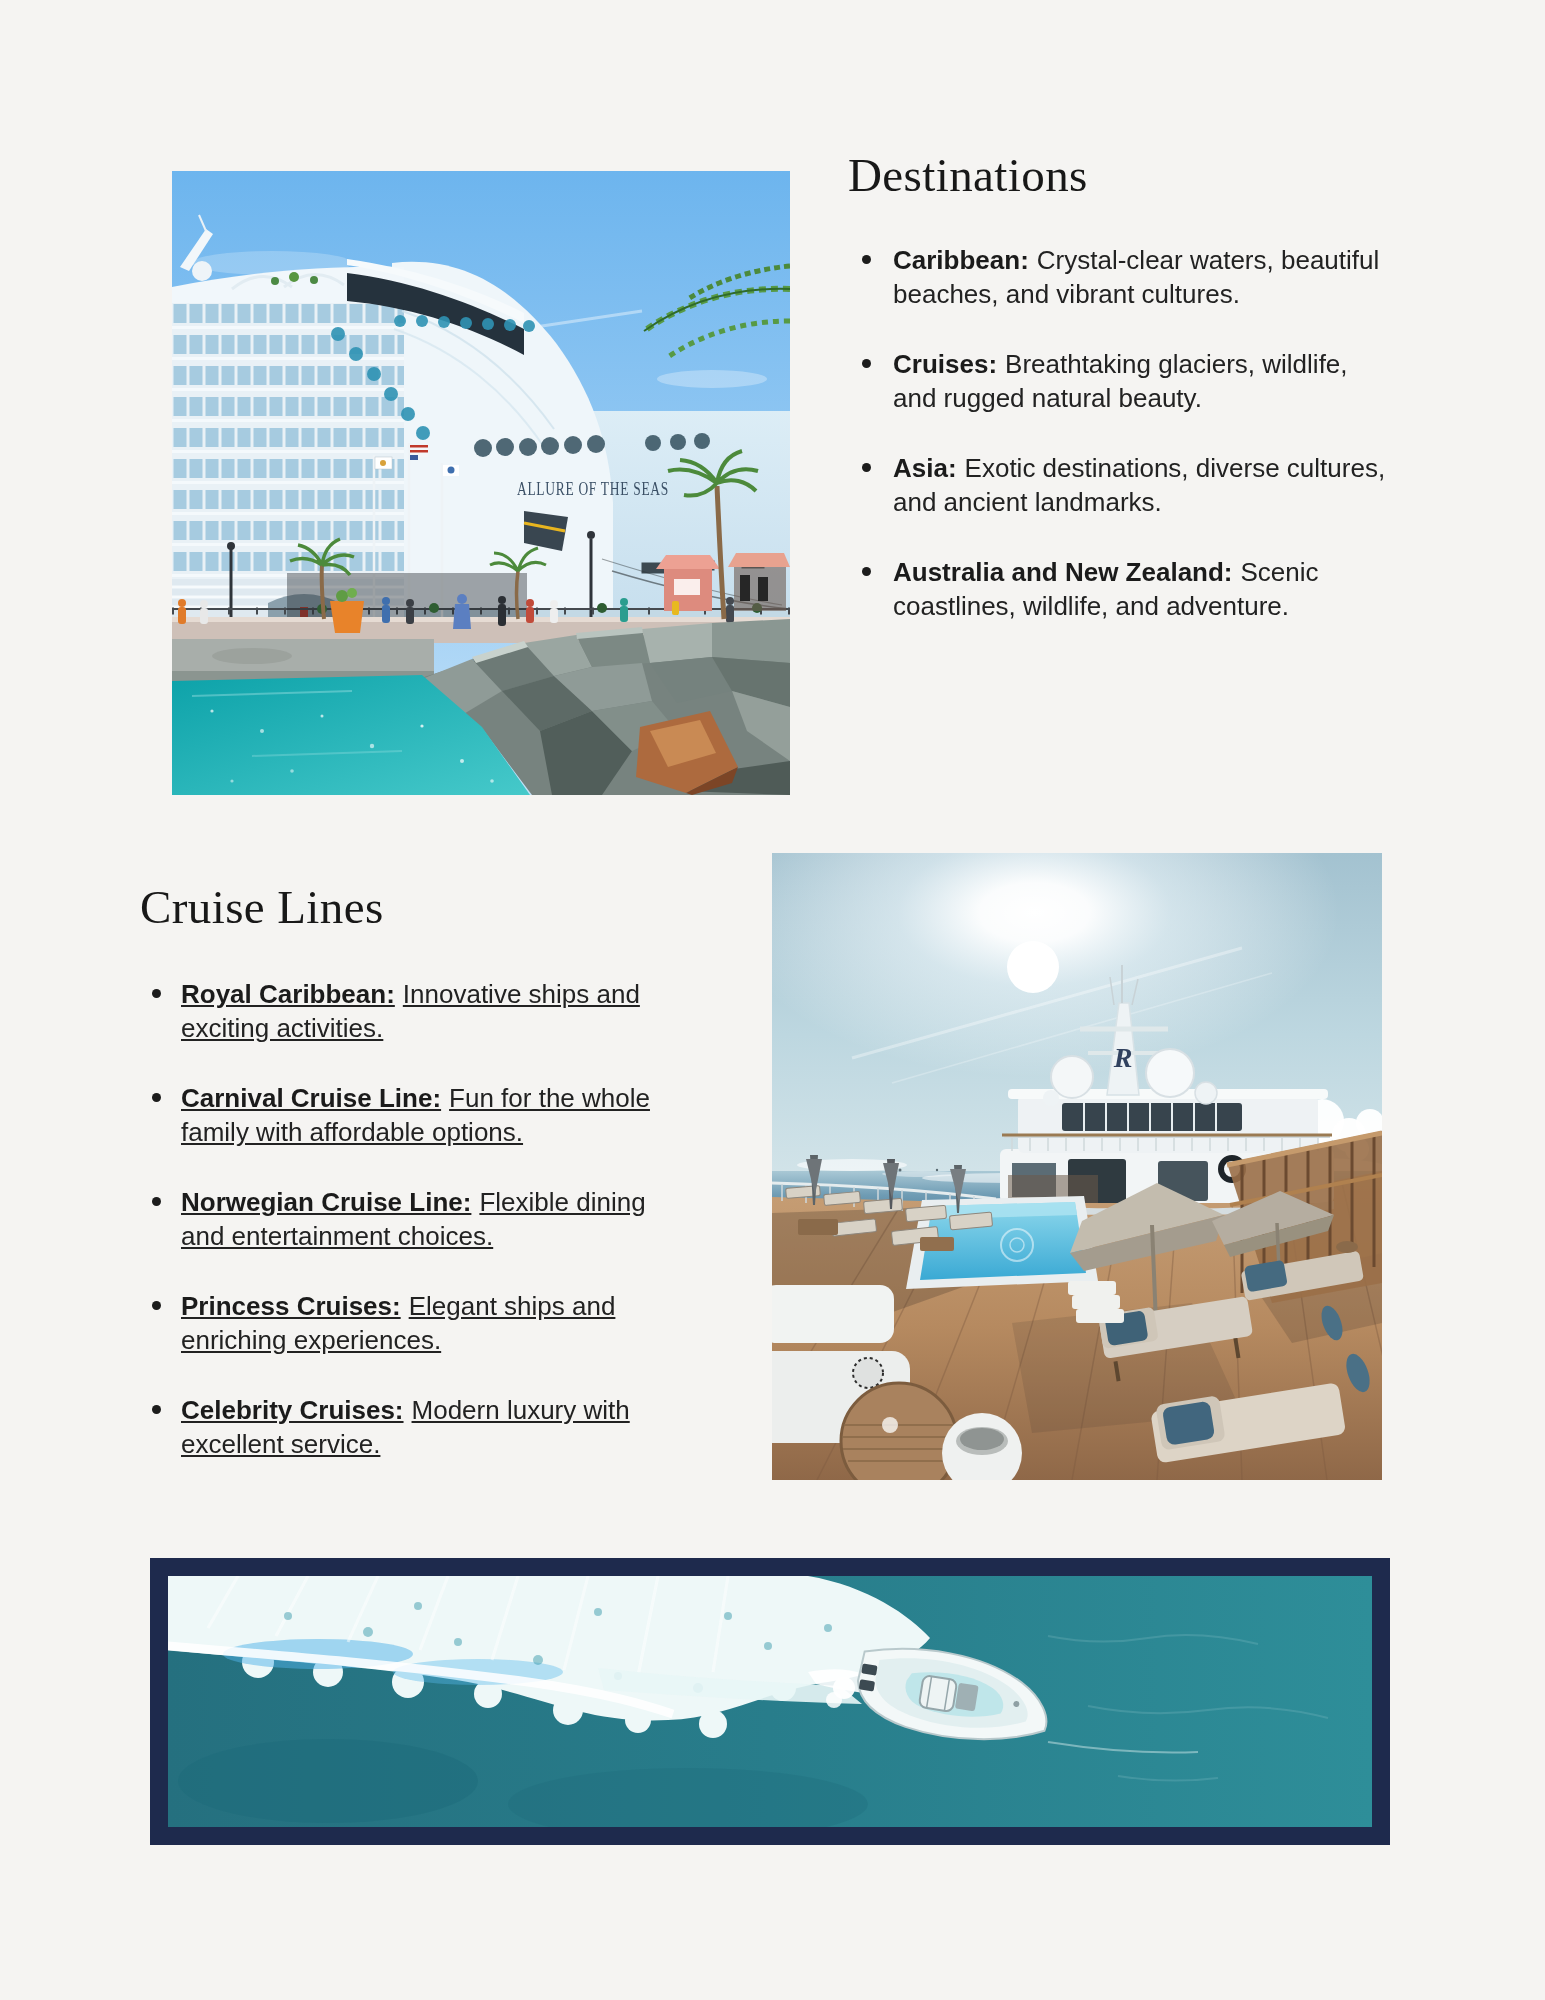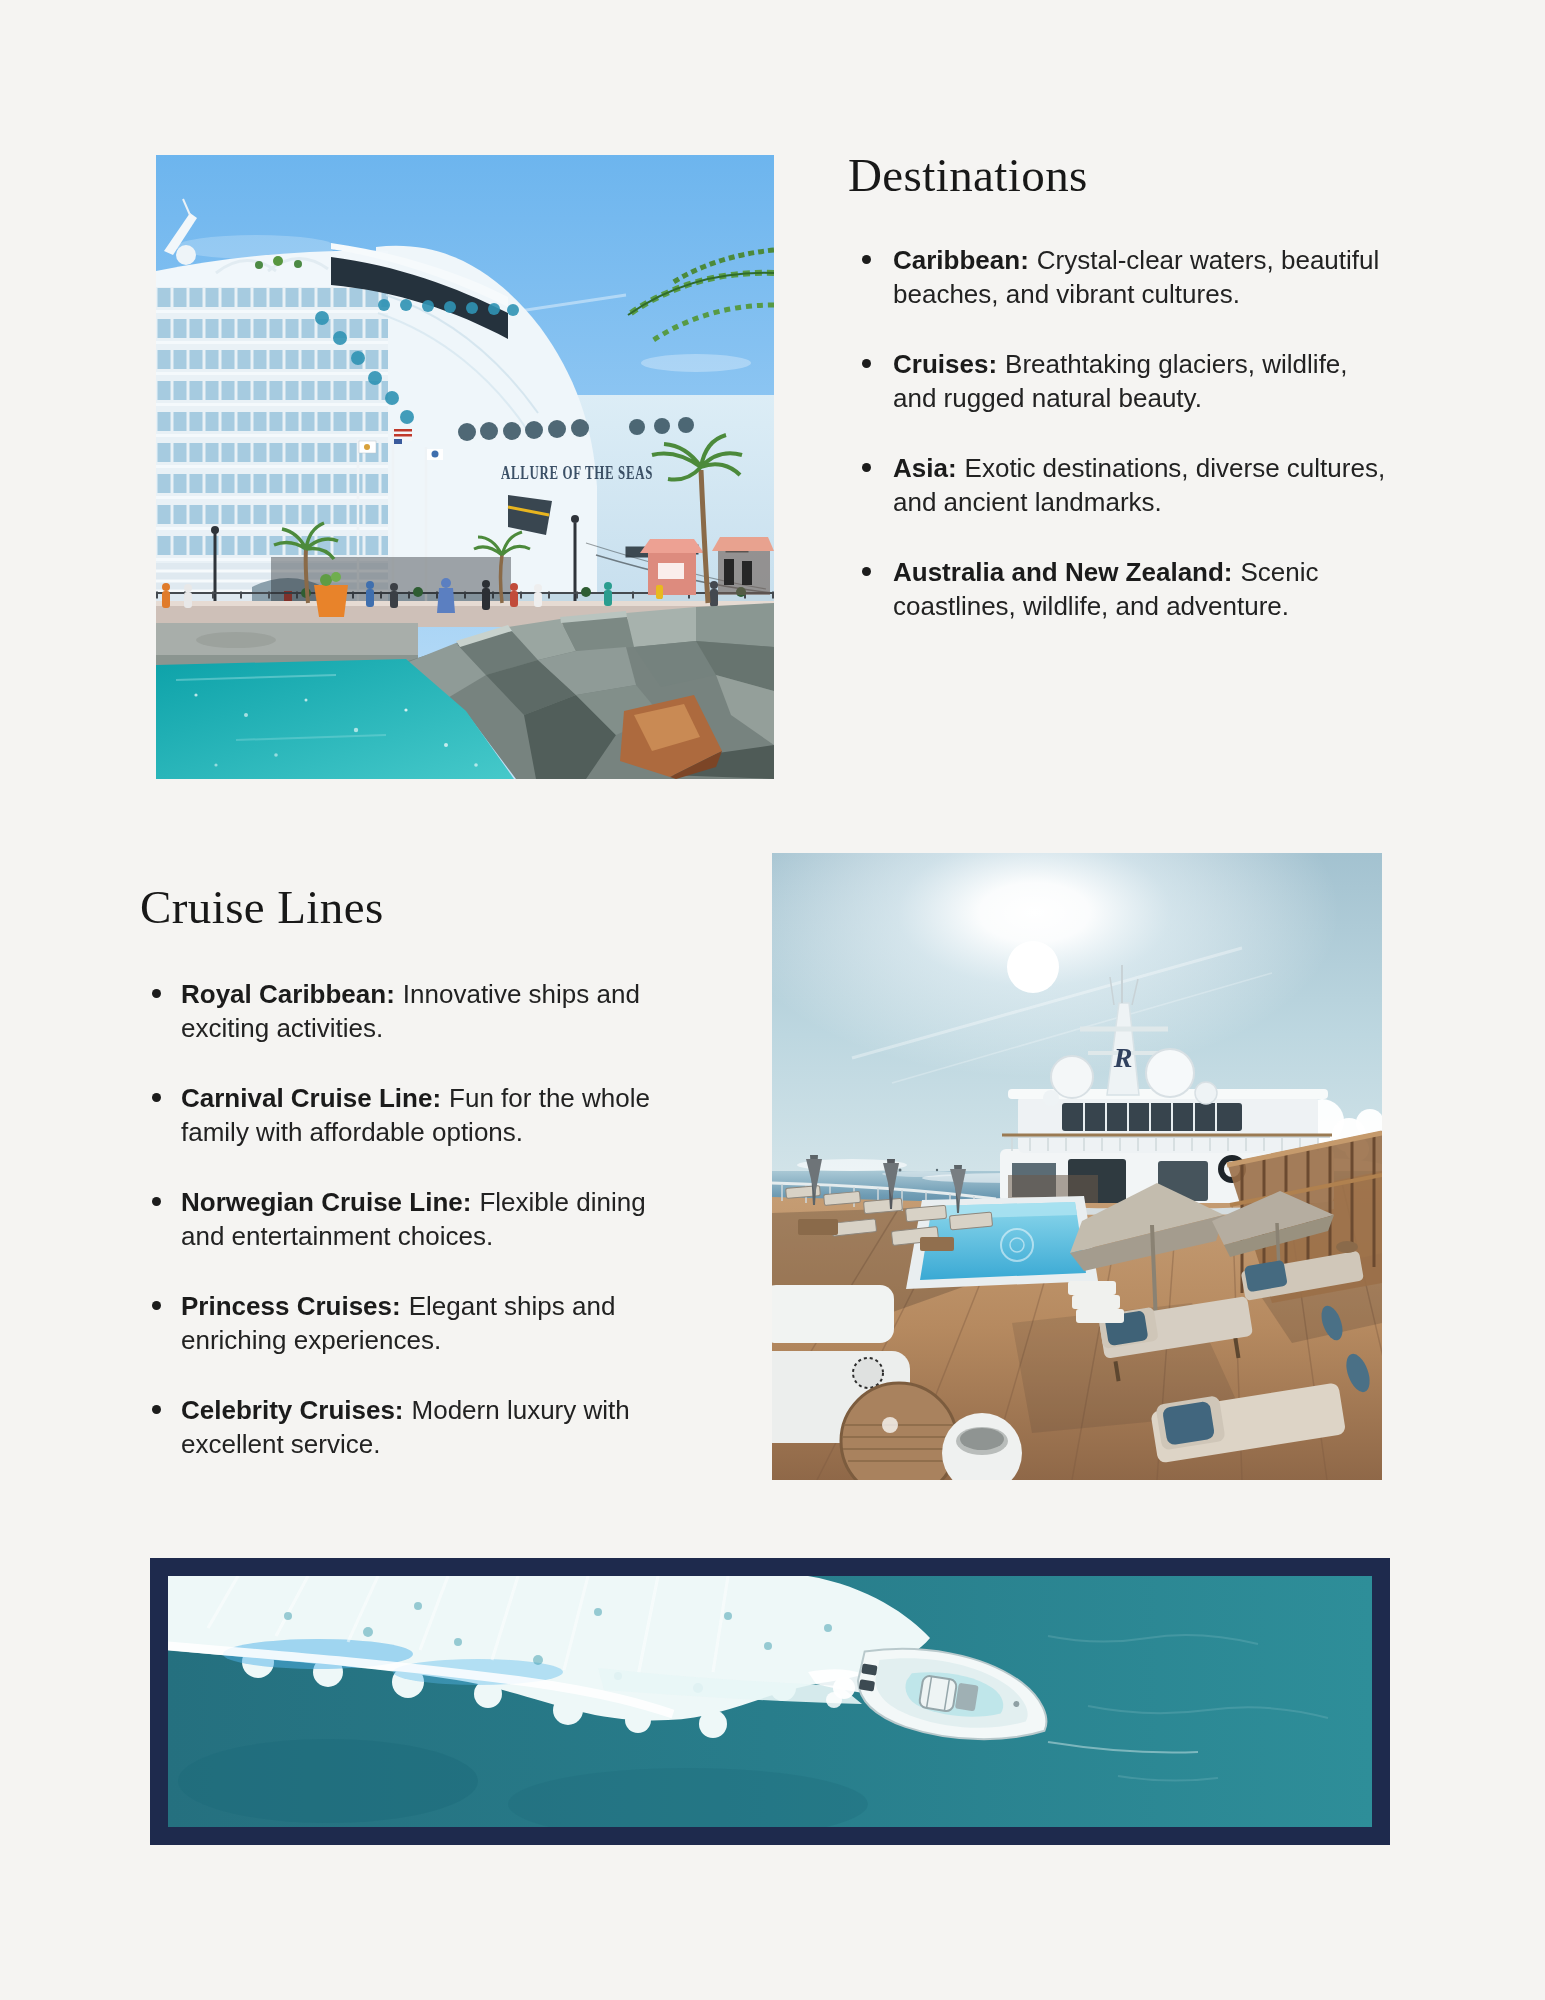--- a/index.html
+++ b/index.html
@@ -14,32 +14,32 @@
   #banner svg{display:block;width:100%;height:100%;}
   .col{position:absolute;}
   #destinations{left:848px;top:146px;width:548px;}
   #cruise-lines{left:140px;top:878px;width:565px;}
   h2{font-family:"Liberation Serif","DejaVu Serif",serif;font-weight:400;font-size:47px;
      line-height:1.25;margin:0;color:#181818;letter-spacing:.4px;}
   ul{list-style:none;margin:38px 0 0 0;padding:0;}
   #cruise-lines ul{margin-top:40px;}
   li{position:relative;font-size:26px;line-height:34px;margin-bottom:36px;
      padding-left:45px;max-width:500px;color:#222;}
-  #cruise-lines li{padding-left:41px;max-width:480px;}
+  #cruise-lines li{padding-left:41px;max-width:480px;text-decoration:underline;}
   li::before{content:"";position:absolute;left:14px;top:12px;width:9px;height:9px;
      border-radius:50%;background:#1c1c1c;}
   #cruise-lines li::before{left:12px;}
   .b{font-weight:700;margin-right:8px;color:#1b1b1b;}
 </style>
 </head>
 <body>
 
 <div class="page">
 
-  <figure class="photo" id="photo-port" style="margin:0;font-weight:bold;">
+  <figure class="photo" id="photo-port" style="margin:16px;">
     <svg viewBox="0 0 618 624" preserveAspectRatio="none">
       <defs>
         <linearGradient id="sky1" x1="0" y1="0" x2="0" y2="1">
           <stop offset="0" stop-color="#6db5ee"></stop>
             <stop offset=".6" stop-color="#9ccdf4"></stop>
             <stop offset="1" stop-color="#c3e2f8"></stop>
         </linearGradient>
         <linearGradient id="water1" x1="0" y1="0" x2="1" y2="1">
           <stop offset="0" stop-color="#0da2a9"></stop>
             <stop offset="1" stop-color="#46c9ca"></stop>

